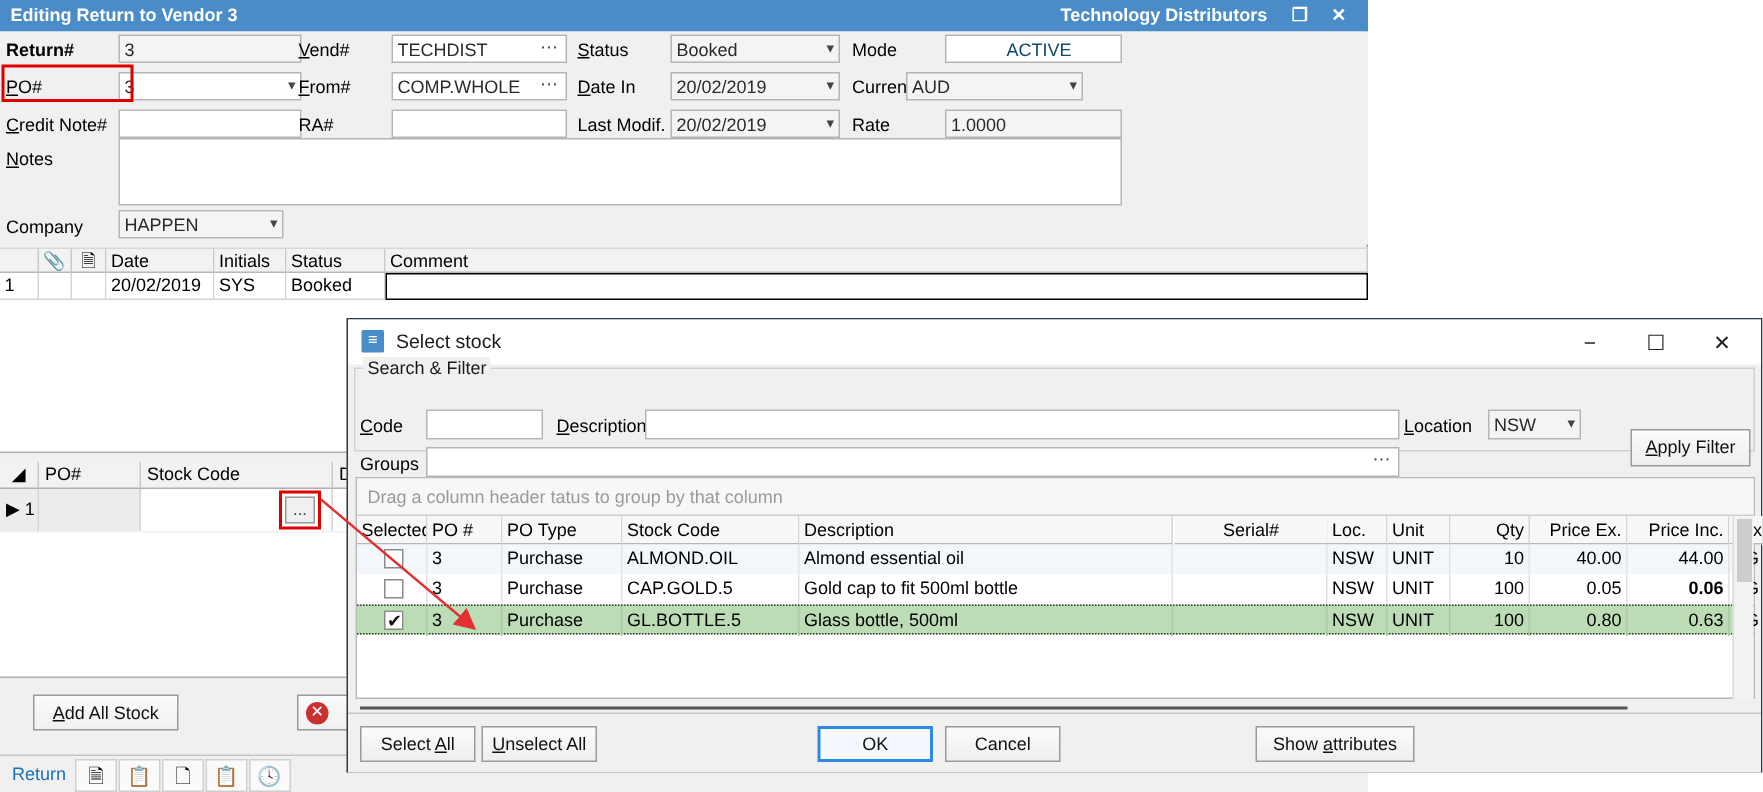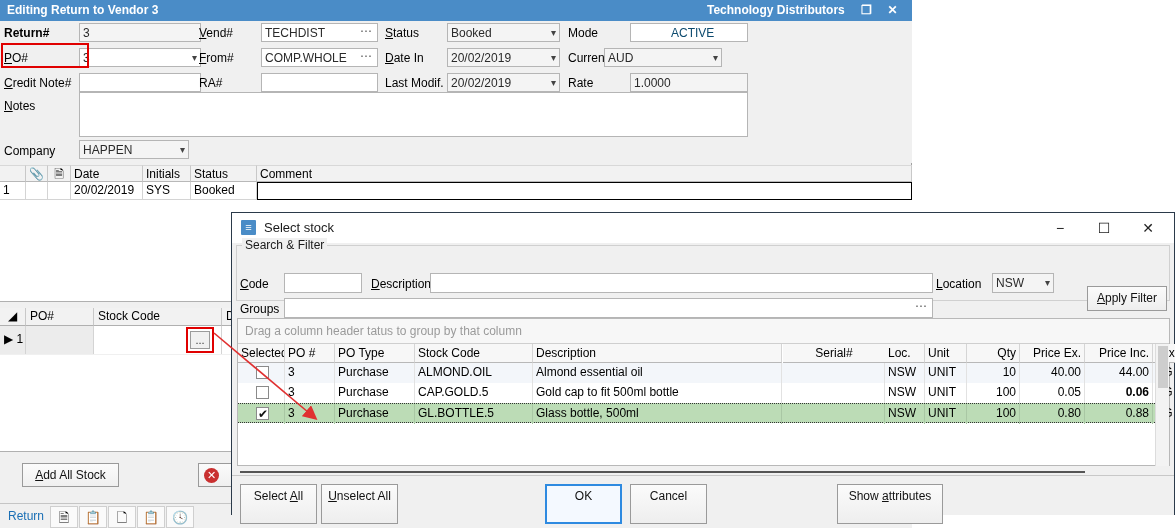--- a/index.html
+++ b/index.html
@@ -206,21 +206,21 @@
   }
   .hsep {
     position: absolute; left: 8px; top: 258px; width: 845px; height: 0;
     border-top: 2px solid #555;
   }
   .dlg-btnbar {
     position: absolute; left: 0; top: 262px; width: 942px; height: 40px;
     background: #f0f0f0; border-top: 1px solid #c8c8c8;
   }
   .dbtn {
-    position: absolute; top: 8px; height: 40px;
+    position: absolute; top: 8px; height: 24px;
     background: linear-gradient(#fbfbfb,#eeeeee);
     border: 1px solid #9a9a9a; font-size: 12px; color: #111;
     text-align: center; line-height: 22px; white-space: nowrap;
   }
   .dbtn.primary { border: 2px solid #2e8ae0; background: #f4f9ff; line-height: 20px; }
 
   
   .arrow-svg { position: absolute; left: 0; top: 0; pointer-events: none; }
 </style>
 </head>
@@ -453,21 +453,21 @@
           </div>
         <div class="dg-cell" style="left:47px;width:50px;border-right-color:#a9c7a4;">3</div>
         <div class="dg-cell" style="left:97px;width:80px;border-right-color:#a9c7a4;">Purchase</div>
         <div class="dg-cell" style="left:177px;width:118px;border-right-color:#a9c7a4;">GL.BOTTLE.5</div>
         <div class="dg-cell" style="left:295px;width:249px;border-right-color:#a9c7a4;">Glass bottle, 500ml</div>
         <div class="dg-cell" style="left:544px;width:103px;border-right-color:#a9c7a4;"></div>
         <div class="dg-cell" style="left:647px;width:40px;border-right-color:#a9c7a4;">NSW</div>
         <div class="dg-cell" style="left:687px;width:42px;border-right-color:#a9c7a4;">UNIT</div>
         <div class="dg-cell rt" style="left:729px;width:53px;border-right-color:#a9c7a4;">100</div>
         <div class="dg-cell rt" style="left:782px;width:65px;border-right-color:#a9c7a4;">0.80</div>
-        <div class="dg-cell rt" style="left:847px;width:68px;border-right-color:#a9c7a4;">0.88</div>
+        <div class="dg-cell rt" style="left:847px;width:68px;border-right-color:#a9c7a4;">0.63</div>
         <div class="dg-cell ctr" style="left:915px;width:31px;border-right-color:#a9c7a4;">G</div>
       </div>
 
       <div class="vscroll">
         <div class="thumb"></div>
       </div>
     </div>
 
     <div class="hsep"></div>
 

